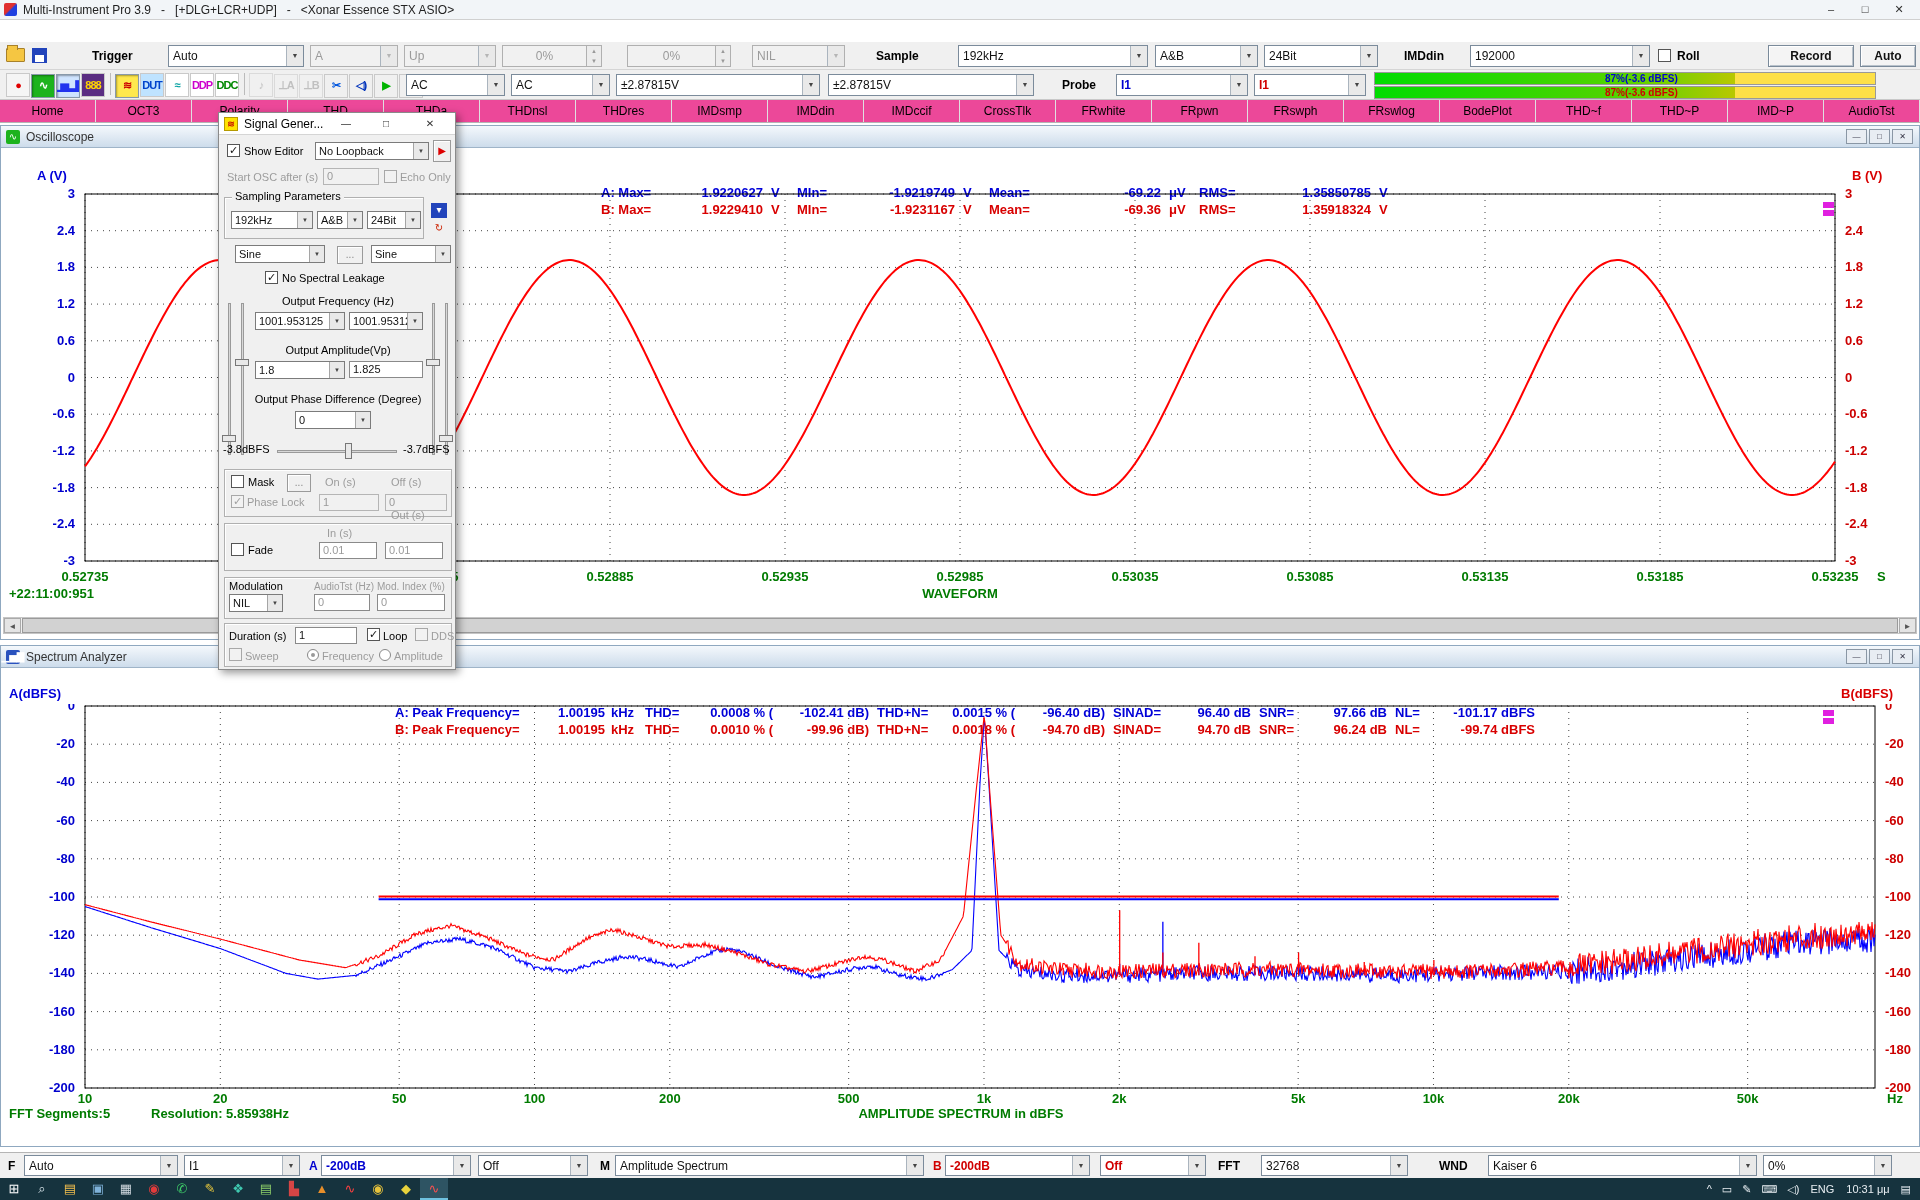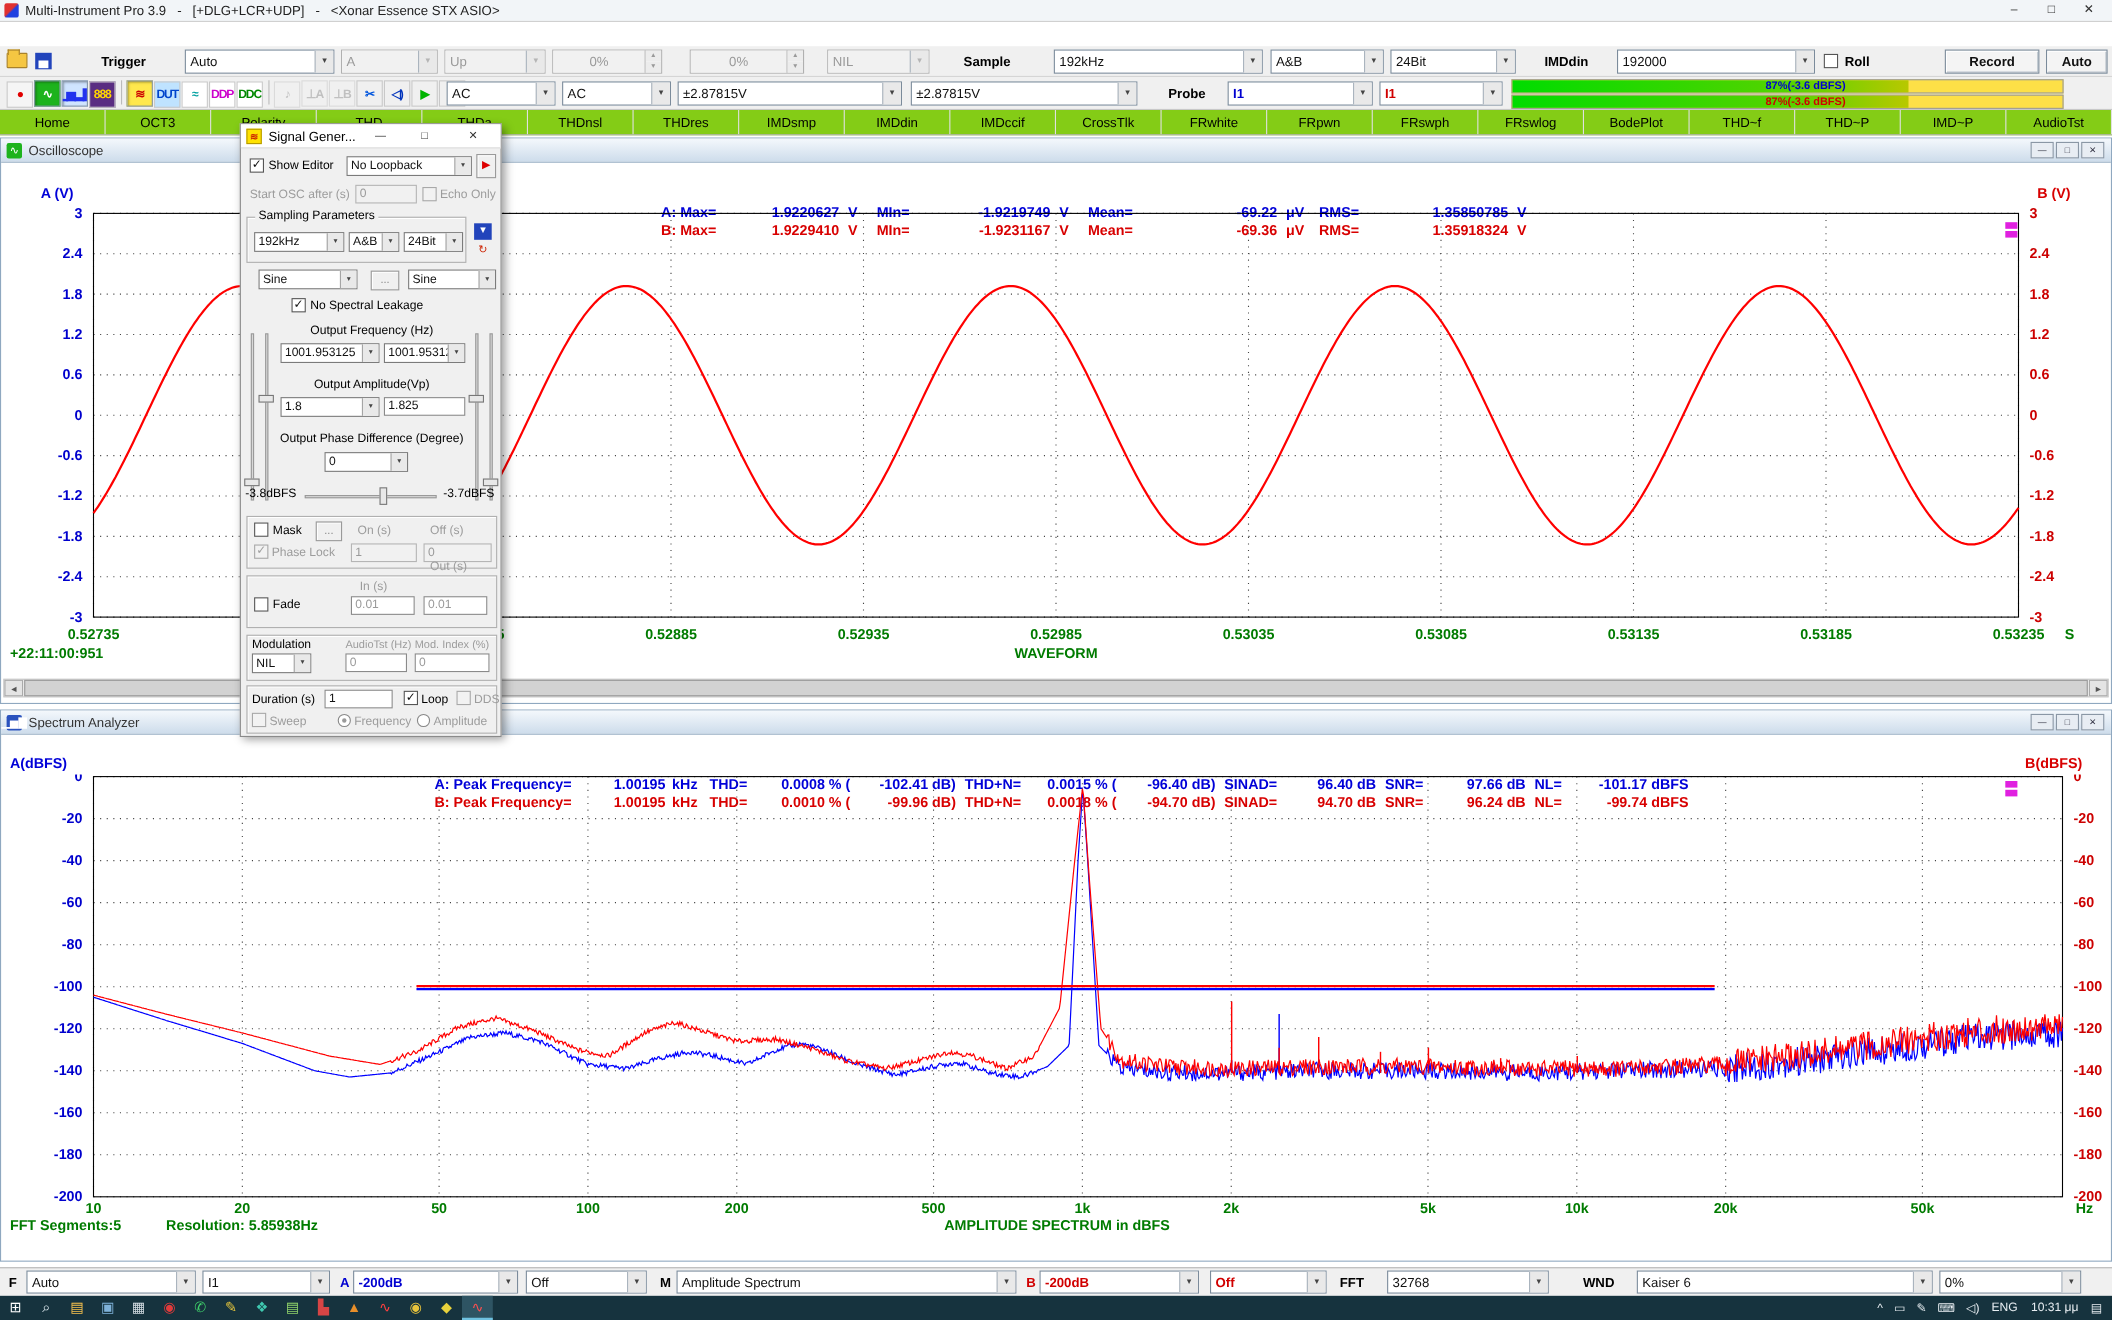--- a/index.html
+++ b/index.html
@@ -45,21 +45,21 @@
   .iconstrip { position:absolute; left:6px; top:3px; white-space:nowrap; }
   .meter { position:absolute; left:1374px; width:502px; height:13px; background:#fde047; border:1px solid #999; }
   .meter .fill { position:absolute; left:0; top:0; bottom:0; width:72%; background:linear-gradient(90deg,#00dc00 0%,#55d300 70%,#b8c800 100%); }
   .meter .txt { position:absolute; left:46%; top:0; font-size:10px; font-weight:700; line-height:12px; }
   .fold { position:absolute; top:6px; width:19px; height:14px; background:#f5c642; border:1px solid #a8812a; border-radius:1px; }
   .fold::before { content:""; position:absolute; left:0; top:-4px; width:9px; height:4px; background:#f5c642; border:1px solid #a8812a; border-bottom:none; }
   .flop { position:absolute; top:6px; width:15px; height:15px; background:#2244bb; }
   .flop::before { content:""; position:absolute; left:3px; top:7px; width:9px; height:7px; background:#fff; }
 
   
-  .tabsrow { position:absolute; left:0; top:100px; width:1920px; height:23px; background:#84cc16; border-bottom:1px solid #b5b5b5; display:flex; }
+  .tabsrow { position:absolute; left:0; top:100px; width:1920px; height:23px; background:#ec4899; border-bottom:1px solid #b5b5b5; display:flex; }
   .tab { flex:1; text-align:center; font-size:12px; color:#000; padding-top:4px; border-right:1px solid #e0e0e0; }
 
   
   .panel { position:absolute; left:0; width:1920px; background:#fff; border:1px solid #8fa8c0; }
   .phead { position:absolute; left:0; top:0; right:0; height:22px; background:linear-gradient(#f4f8fc,#cddceb); border-bottom:1px solid #9fb4c8; display:flex; align-items:center; }
   .phead .pico { width:14px; height:14px; margin:0 6px 0 5px; border-radius:2px; display:flex; align-items:center; justify-content:center; font-size:10px; color:#fff; }
   .phead .ptitle { font-size:12px; color:#333; }
   .hbtn { position:absolute; top:3px; width:21px; height:15px; background:#e8edf3; border:1px solid #8a97a5; font-size:8px; line-height:13px; text-align:center; color:#334; }
   .readouts { position:absolute; top:24px; height:36px;margin-top:35px; }
   .rc { display:inline-block; white-space:pre; font-weight:700; font-size:13px; }

